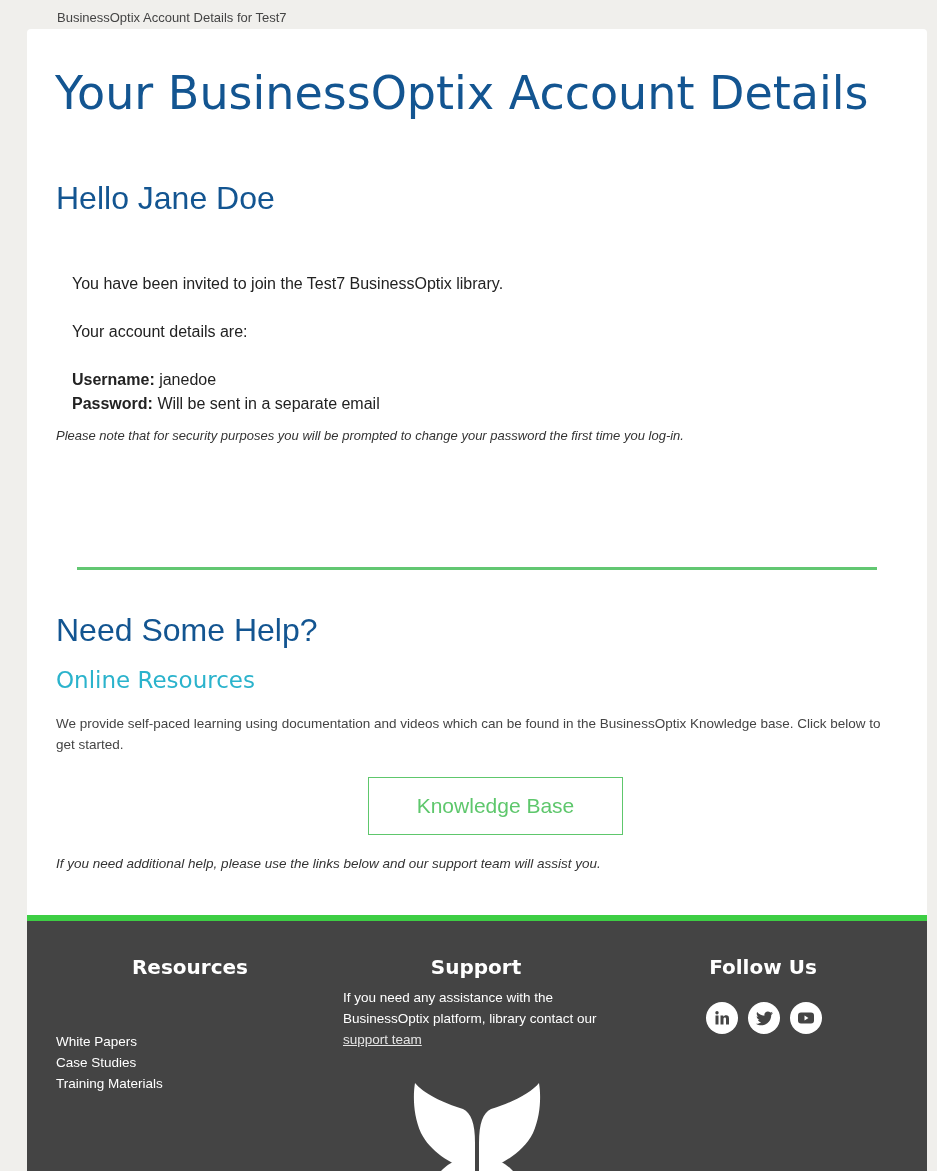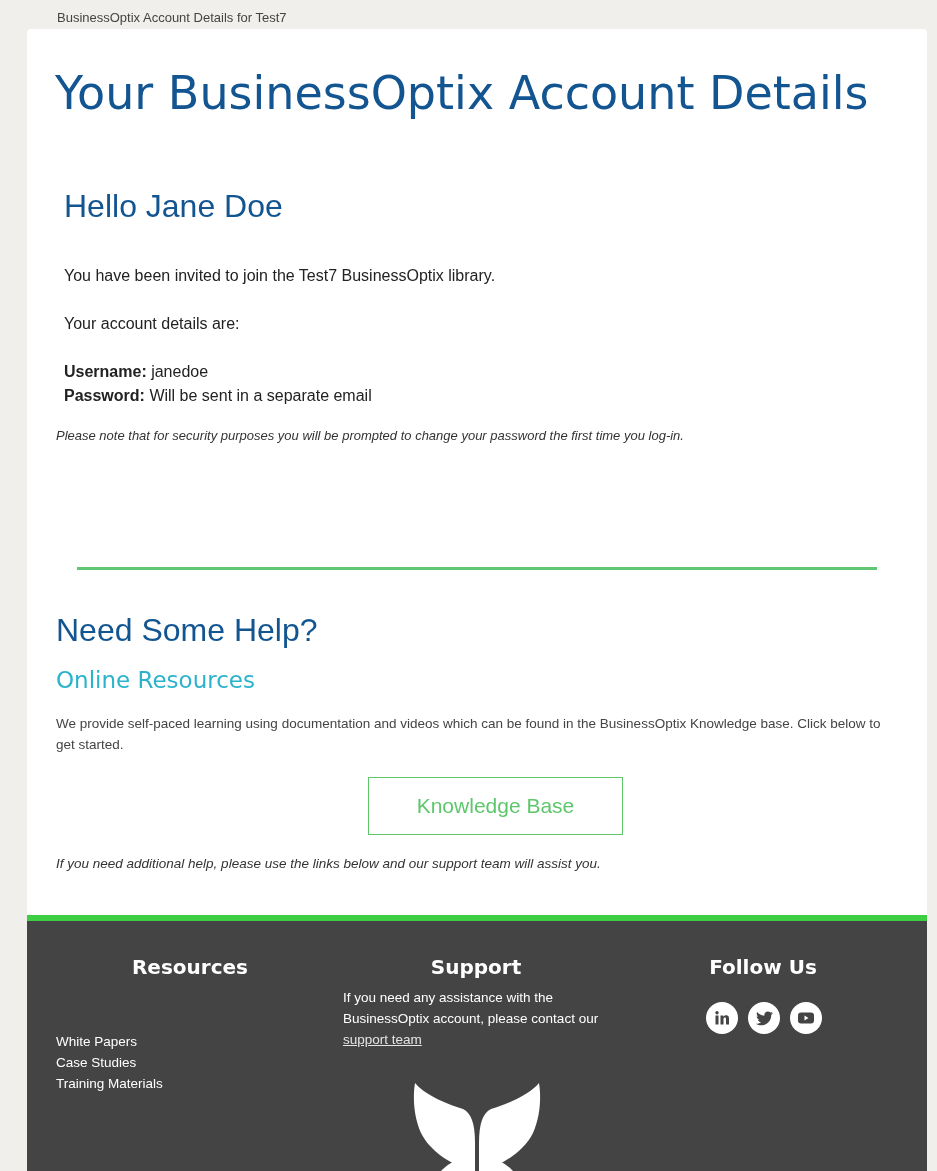--- a/index.html
+++ b/index.html
@@ -17,25 +17,25 @@
       position: absolute; left: 27px; top: 29px; width: 900px; height: 1142px;
       background: #fff; border-radius: 4px 4px 0 0; overflow: hidden;
     }
     .main-title {
       position: absolute; left: 28px; top: 34px; margin: 0;
       font-family: "DejaVu Sans", sans-serif; font-weight: normal;
       font-size: 46px; color: #135591; letter-spacing: 0px; line-height: 60px;
       white-space: nowrap;
     }
     .greeting {
-      position: absolute; left: 29px; top: 150px; margin: 8px;
+      position: absolute; left: 29px; top: 150px; margin: 0;
       font-size: 32px; font-weight: normal; color: #135591; line-height: 38px;
     }
     .p {
-      position: absolute; left: 29px; margin: 8px;
+      position: absolute; left: 29px; margin: 16px;
       font-size: 16px; color: #222; line-height: 24px; white-space: nowrap;
     }
     .p b { font-weight: bold; }
     .note {
       position: absolute; left: 29px; top: 399px; margin: 0;
       font-size: 13px; font-style: italic; color: #333; white-space: nowrap;
     }
     .btn {
       position: absolute; border: 1px solid #5ec76c; color: #5ec76c;
       background: #fff; box-sizing: border-box;
@@ -125,21 +125,21 @@
       <div style="position:absolute; top:66px; left:0;margin-top:44px;">
         <a class="flink">White Papers</a>
         <a class="flink">Case Studies</a>
         <a class="flink">Training Materials</a>
       </div>
     </div>
 
     <div class="fcol" style="left:316px; width:270px;">
       <h4 class="fhead" style="left:0; width:266px;">Support</h4>
       <p class="ftext" style="position:absolute; top:66px; left:0; width:275px;">
-        <span>If you need any assistance with the BusinessOptix account, please contact our</span>
+        <span>If you need any assistance with the BusinessOptix platform, library contact our</span>
         <a>support team</a>
       </p>
     </div>
 
     <div class="fcol" style="left:636px; width:200px;">
       <h4 class="fhead" style="left:0; width:200px;">Follow Us</h4>
     </div>
 
     <div class="social">
       <div class="sicon">

